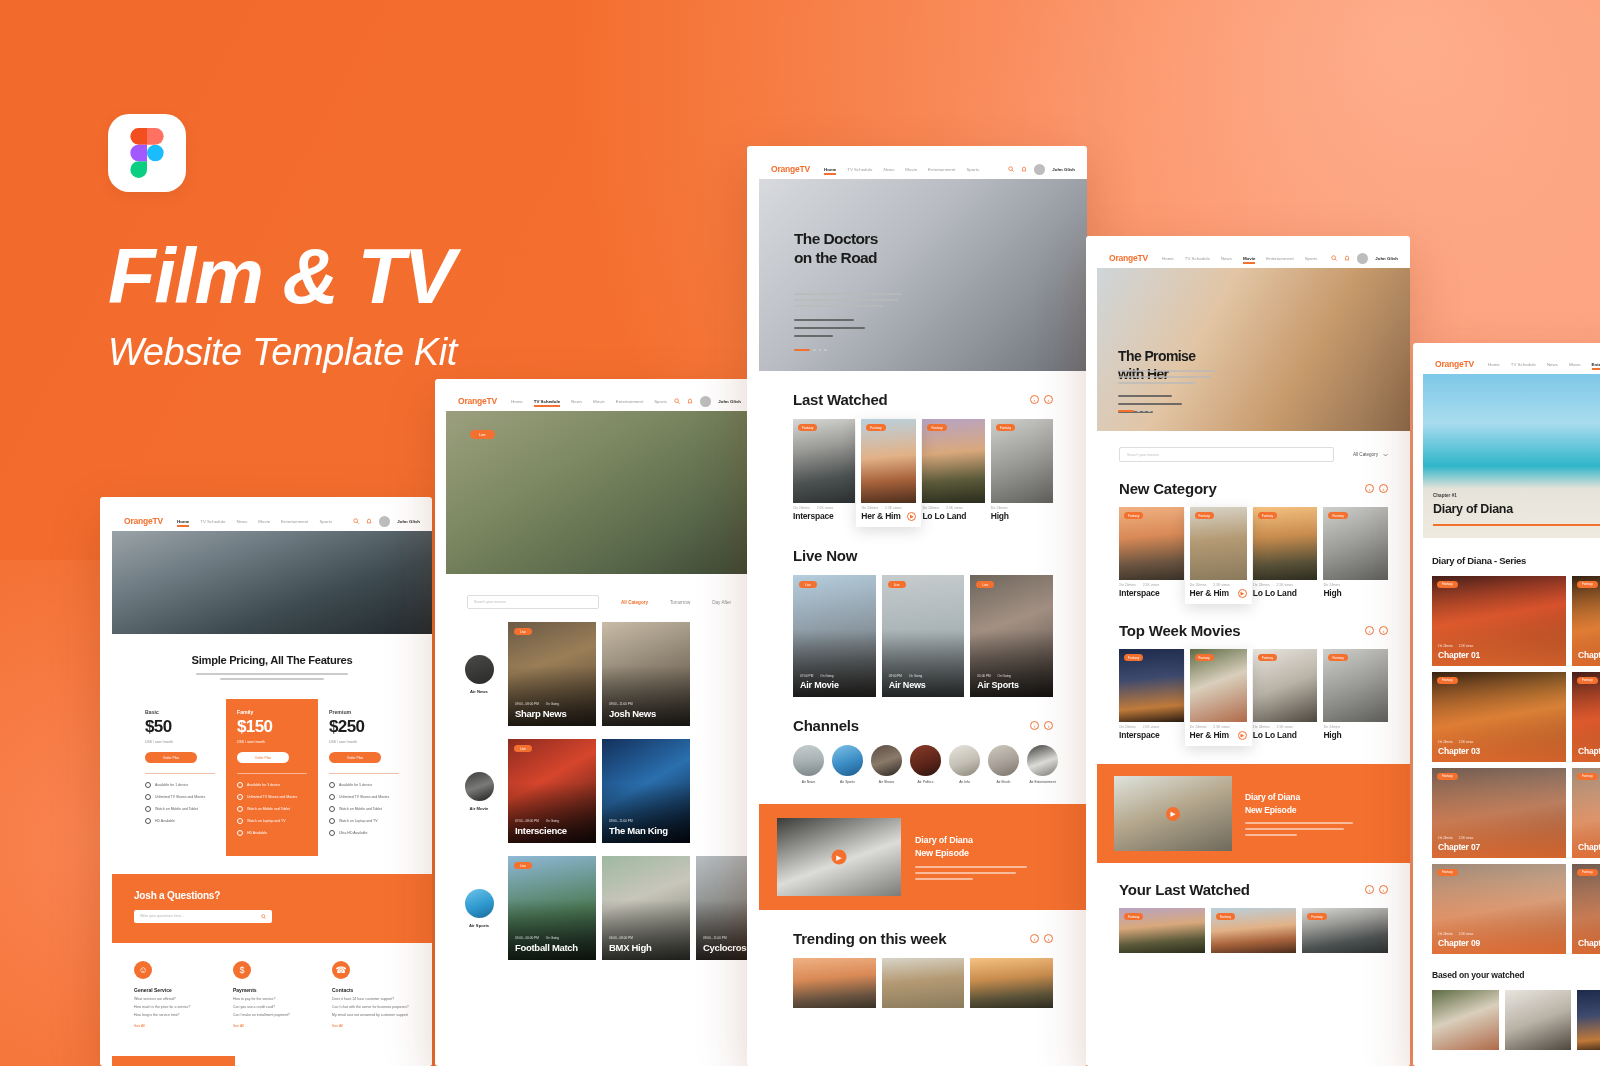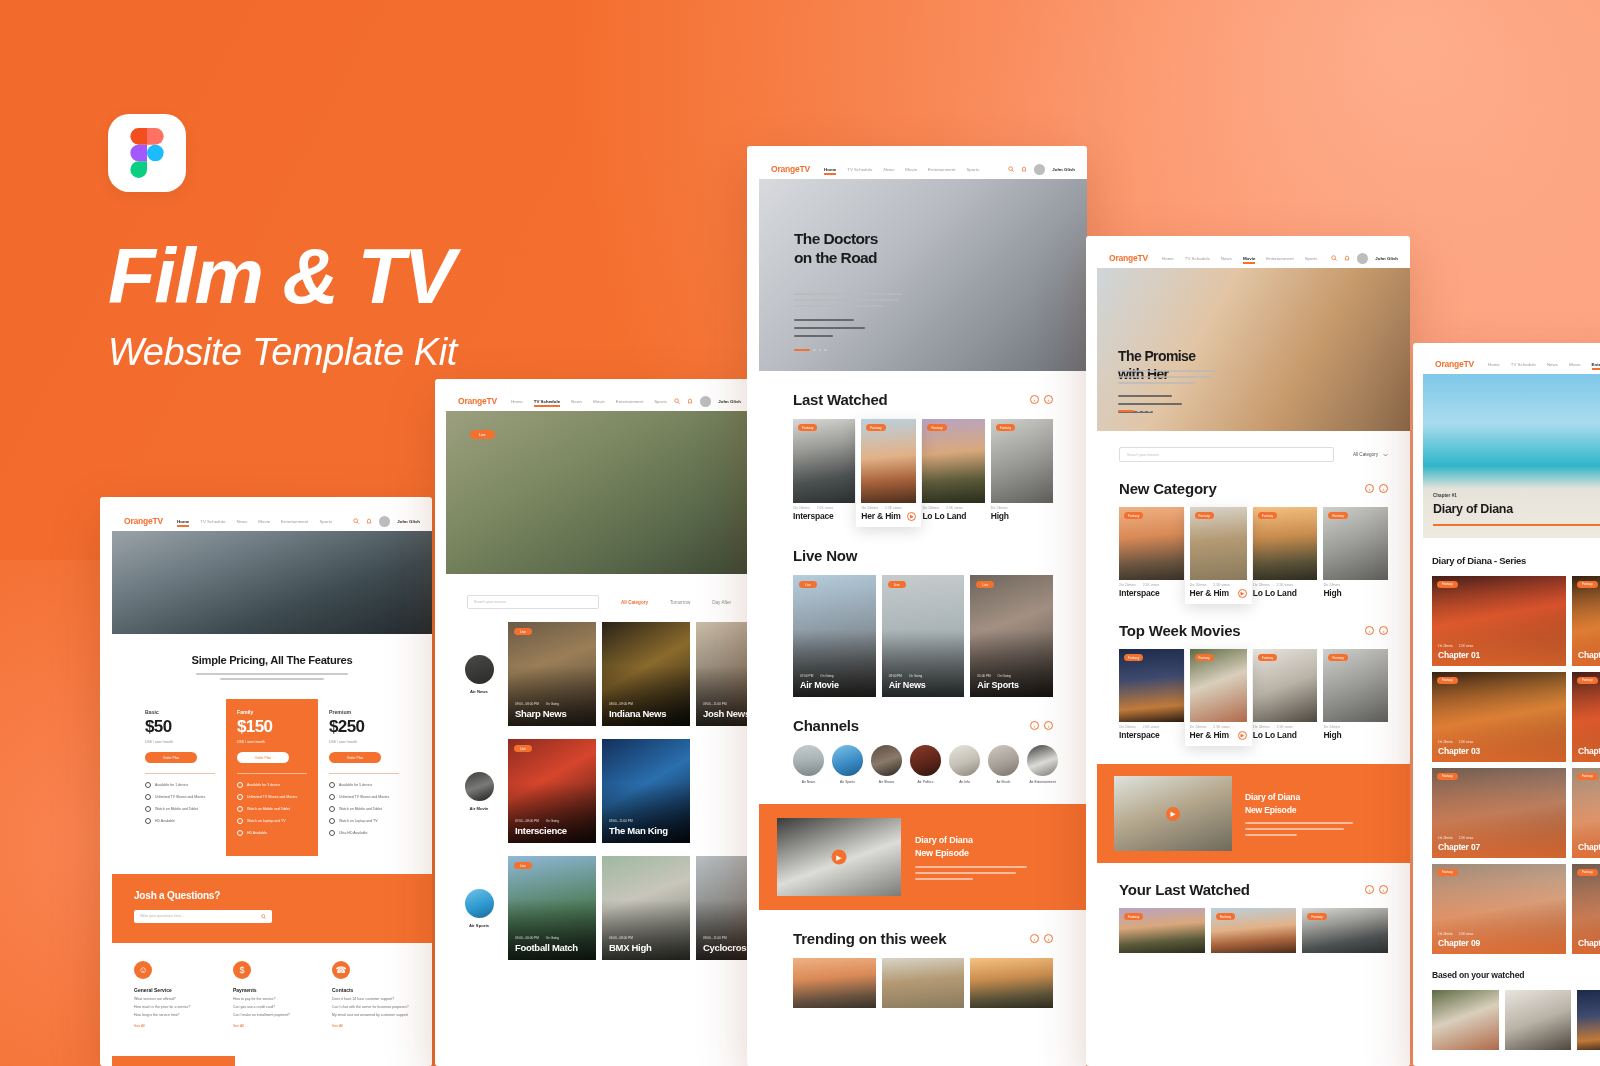--- a/index.html
+++ b/index.html
@@ -527,29 +527,20 @@
           <div class="shade"></div>
           <div class="lp">Live</div>
           <div class="bt">
               <div class="bm">
                 <span>09:00 - 08:00 PM</span>
                 <span>On Going</span>
               </div>
               <div class="bn">Sharp News</div>
             </div>
         </div>
-        <div class="tile ph p-laser">
-          <div class="shade"></div>
-          <div class="bt">
-              <div class="bm">
-                <span>08:00 - 09:00 PM</span>
-              </div>
-              <div class="bn">Indiana News</div>
-            </div>
-        </div>
         <div class="tile ph p-arch">
           <div class="shade"></div>
           <div class="bt">
               <div class="bm">
                 <span>09:00 - 11:00 PM</span>
               </div>
               <div class="bn">Josh News</div>
             </div>
         </div>
       </div>

